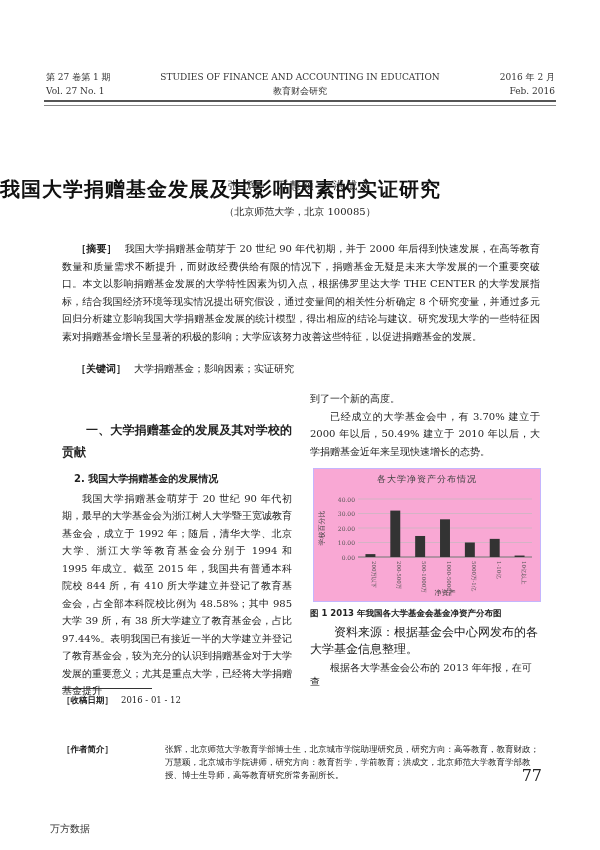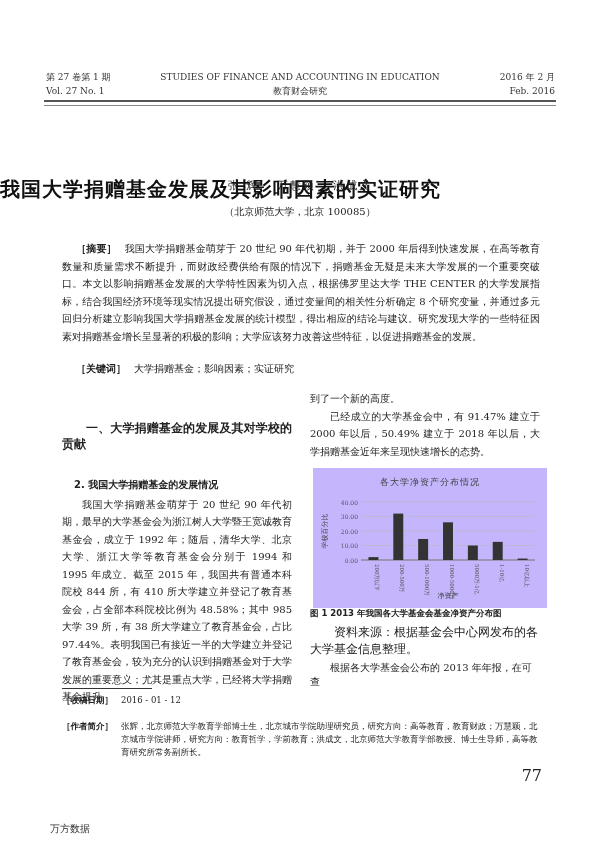--- a/index.html
+++ b/index.html
@@ -19,36 +19,36 @@
   .authors span { margin: 0 6px; }
   .affil { left: 0; width: 600px; top: 205px; text-align: center; font-size: 10px; }
   .abstract { left: 62px; width: 478px; top: 240px; font-size: 10px; line-height: 17.5px;
               text-align: justify; }
   .tag { font-family: "DejaVu Sans", "Liberation Sans", sans-serif; font-weight: bold; margin-right: 8px; }
   .keywords { left: 76px; top: 362px; font-size: 10px; text-align: center; }
   .col { font-size: 10px; line-height: 17.5px; text-align: justify; }
   .col p { margin: 0; text-indent: 2em; }
   .col-l { left: 62px; width: 230px; top: 420px; }
   .col-r { left: 310px; width: 230px; top: 390px; }
-  .sec-head { font-family: Liberation Sans, sans-serif; font-weight: bold; font-size: 12px;
-              line-height: 16px; text-indent: 2em; margin-bottom: 24px; }
+  .sec-head { font-family: Liberation Mono, monospace; font-weight: bold; font-size: 12px;
+              line-height: 22px; text-indent: 2em; margin-bottom: 6px; }
   .sub-head { font-family: "DejaVu Sans", "Liberation Sans", sans-serif; font-weight: bold; font-size: 10px;
               text-indent: 1.2em; margin: 2px 0 2px; }
   .chart-box { left: 313px; top: 468px; width: 226px; height: 132px;
-               border: 4px solid #c4b5fd; background: #c4b5fd; }
+               border: 1px solid #c4b5fd; background: #f9a8d4; }
   .chart-title { position: absolute; left: 0; width: 226px; top: 4px; text-align: center; font-size: 9px; color: #444; letter-spacing: 1px; }
   .fig-cap { left: 310px; width: 230px; top: 608px; font-size: 8.5px; font-weight: bold;
              font-family: "DejaVu Sans", "Liberation Sans", sans-serif; }
   .fig-src { left: 310px; width: 230px; top: 624px; font-size: 12px; line-height: 17px; text-indent: 2em; }
   .col-r2 { left: 310px; width: 230px; top: 661px; font-size: 10px; text-indent: 2em; }
   .foot-rule { left: 62px; top: 688px; width: 90px; border-top: 1px solid #333; }
   .fn { left: 62px; width: 480px; font-size: 8.5px; line-height: 13px; }
   .fn .tag { font-weight: bold; margin-right: 8px; }
   .fn-recv { top: 694px; }
-  .fn-auth { top: 720px; display: flex; }
+  .fn-auth { top: 743px; display: flex; gap: 44px; }
   .fn-auth .body { flex: 1; }
   .pageno { right: 58px; top: 766px; font-size: 16px; font-weight: normal; }
   .wm { left: 50px; top: 822px; font-size: 10px; font-family: "DejaVu Sans", "Liberation Sans", sans-serif; color: #333; }
   svg text { font-family: "DejaVu Serif", serif; }
 </style>
 </head>
 <body>
 
 <div class="abs hdr-l">
   <div>第 27 卷第 1 期</div>
@@ -80,21 +80,21 @@
 </div>
 
 <div class="abs col col-l">
   <div class="sec-head">一、大学捐赠基金的发展及其对学校的贡献</div>
   <div class="sub-head">2. 我国大学捐赠基金的发展情况</div>
   <p>我国大学捐赠基金萌芽于 20 世纪 90 年代初期，最早的大学基金会为浙江树人大学暨王宽诚教育基金会，成立于 1992 年；随后，清华大学、北京大学、浙江大学等教育基金会分别于 1994 和 1995 年成立。截至 2015 年，我国共有普通本科院校 844 所，有 410 所大学建立并登记了教育基金会，占全部本科院校比例为 48.58%；其中 985 大学 39 所，有 38 所大学建立了教育基金会，占比 97.44%。表明我国已有接近一半的大学建立并登记了教育基金会，较为充分的认识到捐赠基金对于大学发展的重要意义；尤其是重点大学，已经将大学捐赠基金提升</p>
 </div>
 
 <div class="abs col col-r">
   <div>到了一个新的高度。</div>
-  <p>已经成立的大学基金会中，有 91.47% 建立于 2000 年以后，50.49% 建立于 2018 年以后，大学捐赠基金近年来呈现快速增长的态势。</p>
+  <p>已经成立的大学基金会中，有 3.70% 建立于 2000 年以后，50.49% 建立于 2010 年以后，大学捐赠基金近年来呈现快速增长的态势。</p>
 </div>
 
 <div class="abs chart-box">
   <div class="chart-title">各大学净资产分布情况</div>
   <svg id="chart-svg" width="226" height="132" style="position:absolute;left:0;top:0">
       <line x1="44" x2="218" y1="88" y2="88" stroke="#bbb" stroke-width="0.6"></line>
       <text x="41" y="90.5" font-size="6" text-anchor="end" fill="#555">0.00</text>
       <line x1="44" x2="218" y1="73.5" y2="73.5" stroke="#bbb" stroke-width="0.6"></line>
       <text x="41" y="76" font-size="6" text-anchor="end" fill="#555">10.00</text>
       <line x1="44" x2="218" y1="59" y2="59" stroke="#bbb" stroke-width="0.6"></line>

